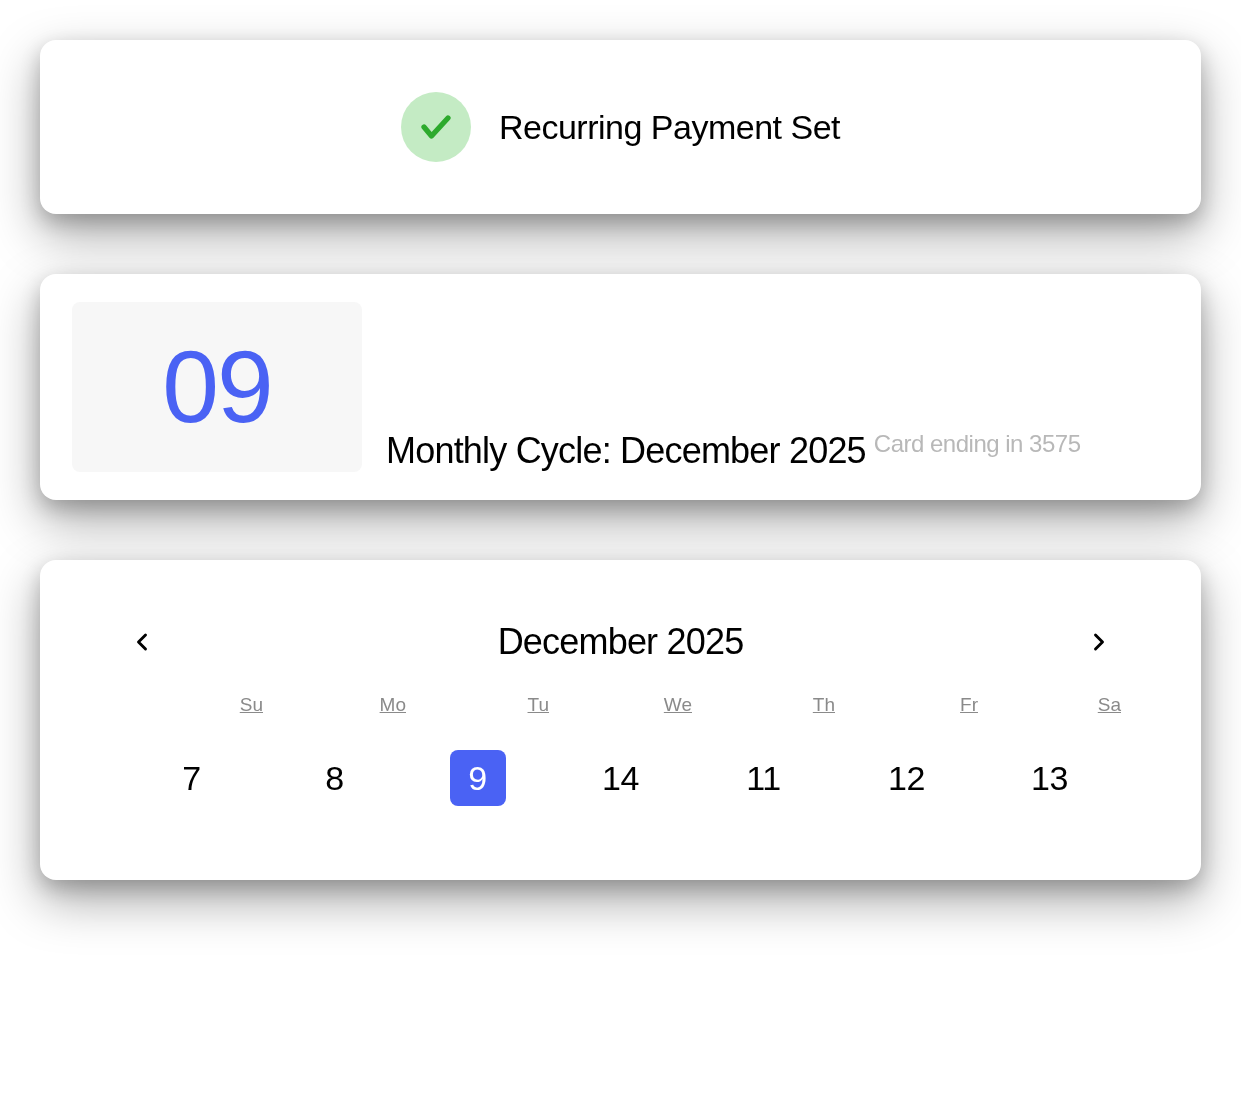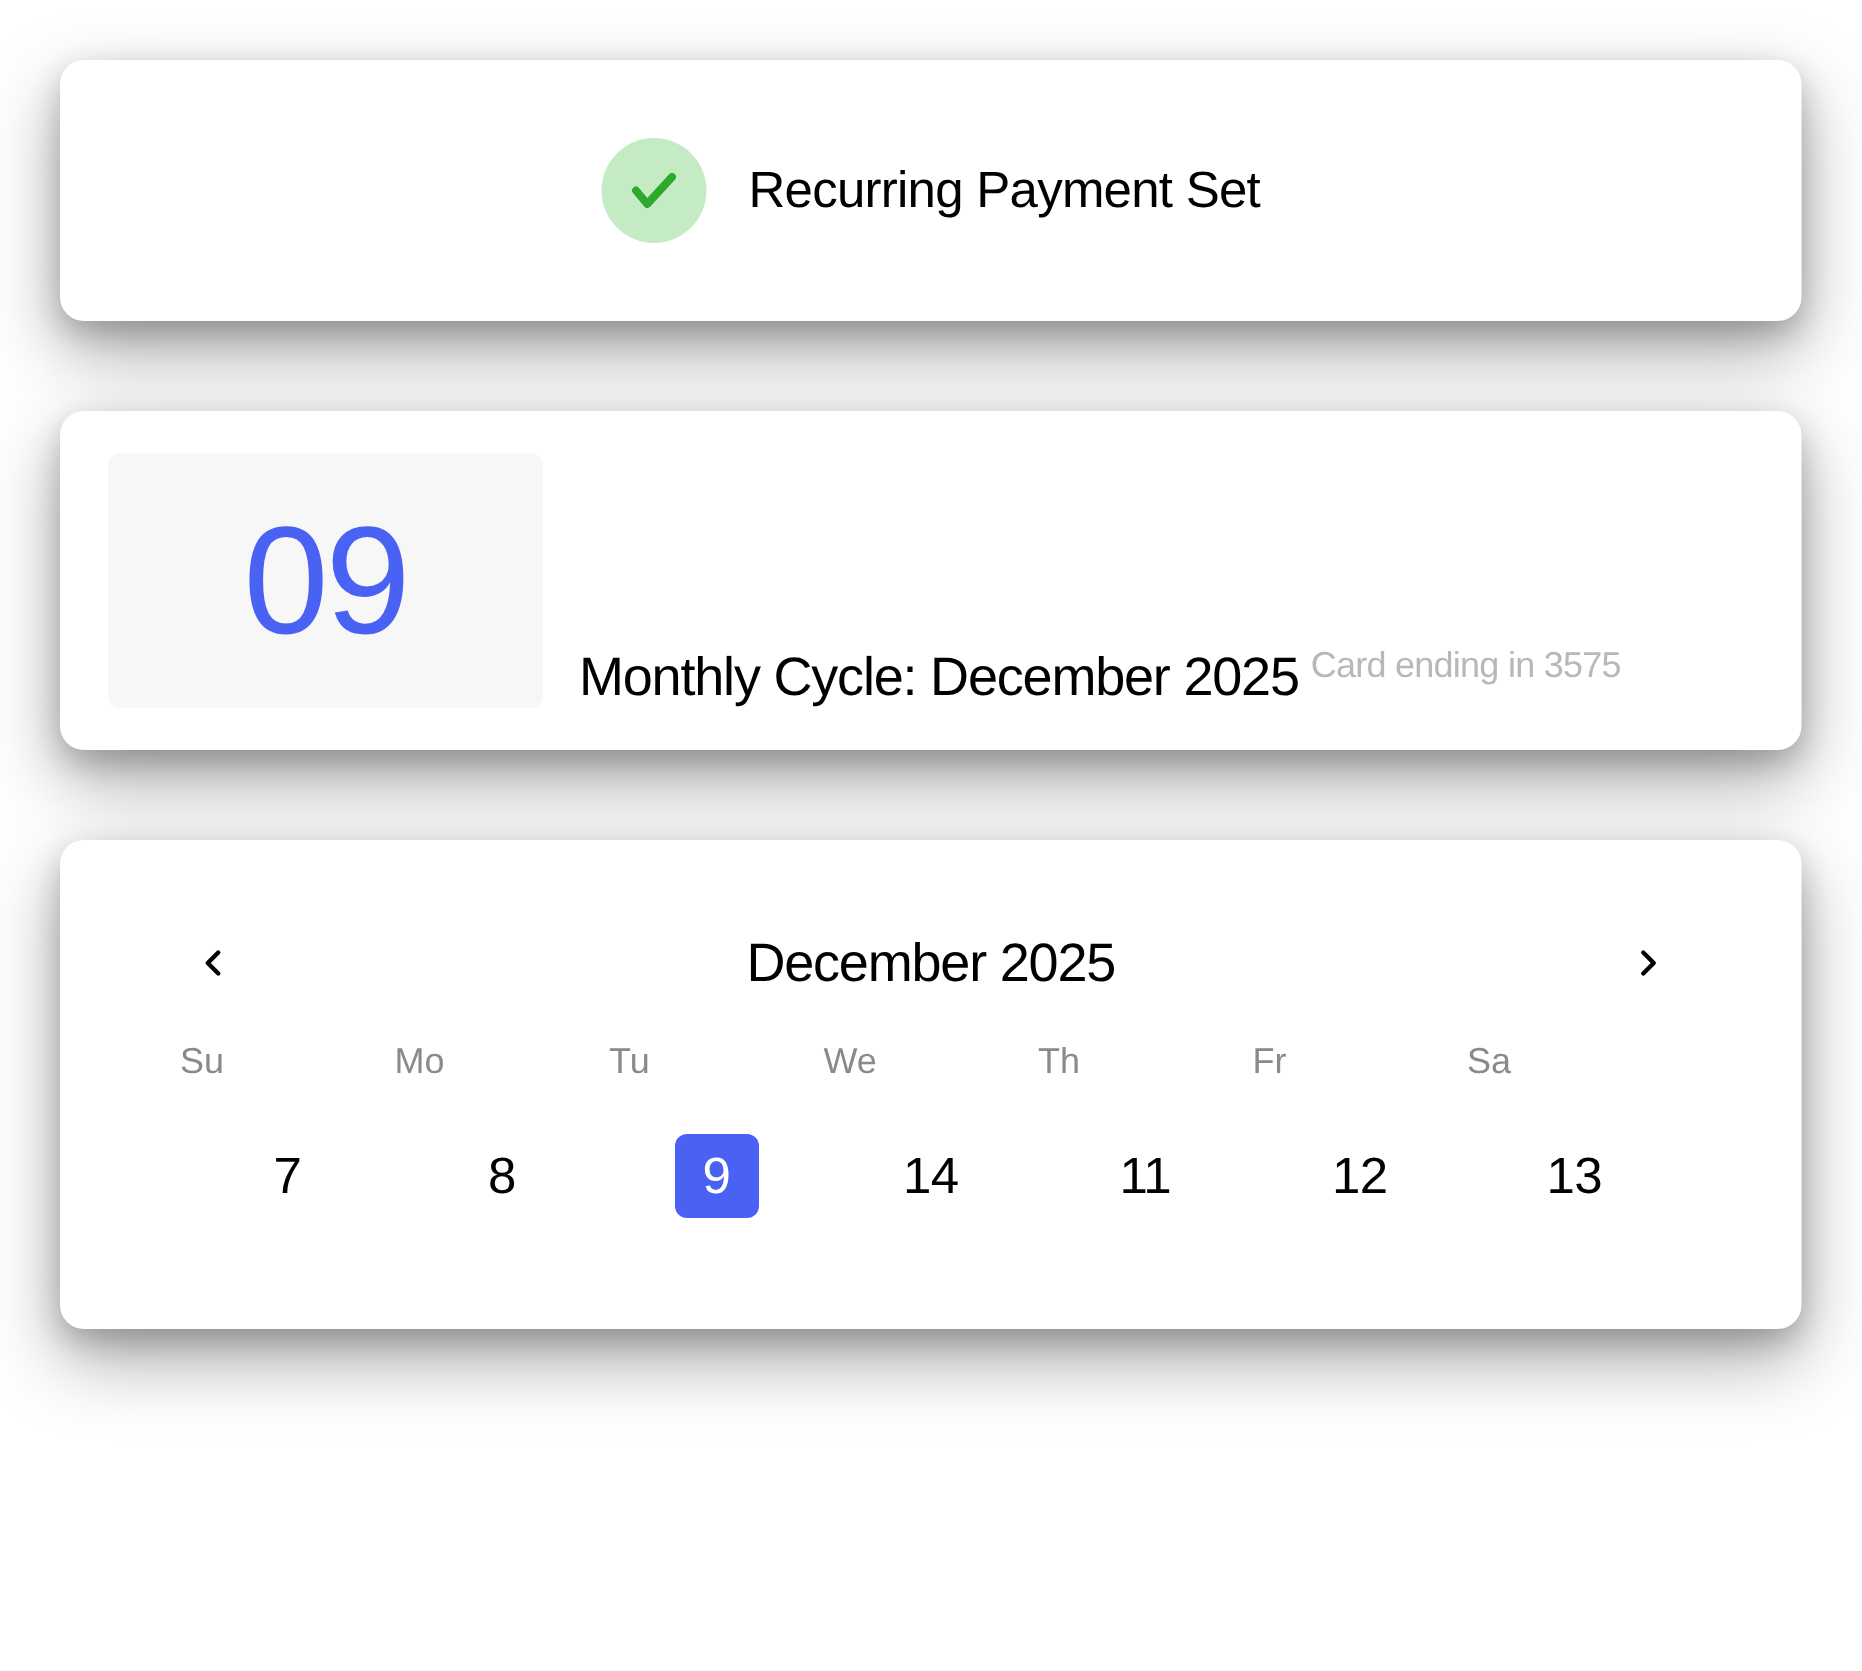--- a/index.html
+++ b/index.html
@@ -118,24 +118,25 @@
       color: #000;
       letter-spacing: -0.8px;
     }
     .weekday-row {
       display: grid;
       grid-template-columns: repeat(7, 1fr);
       gap: 0;
       margin-bottom: 30px;
     }
     .weekday {
-      text-align: left;
-      font-size: 24px;
+      text-align: right;
+      font-size: 19px;
       font-weight: 400;
       color: #8A8A8A;
+      text-decoration: underline;
     }
     .days-row {
       display: grid;
       grid-template-columns: repeat(7, 1fr);
       gap: 0;
     }
     .day-cell {
       display: flex;
       align-items: center;
       justify-content: center;

